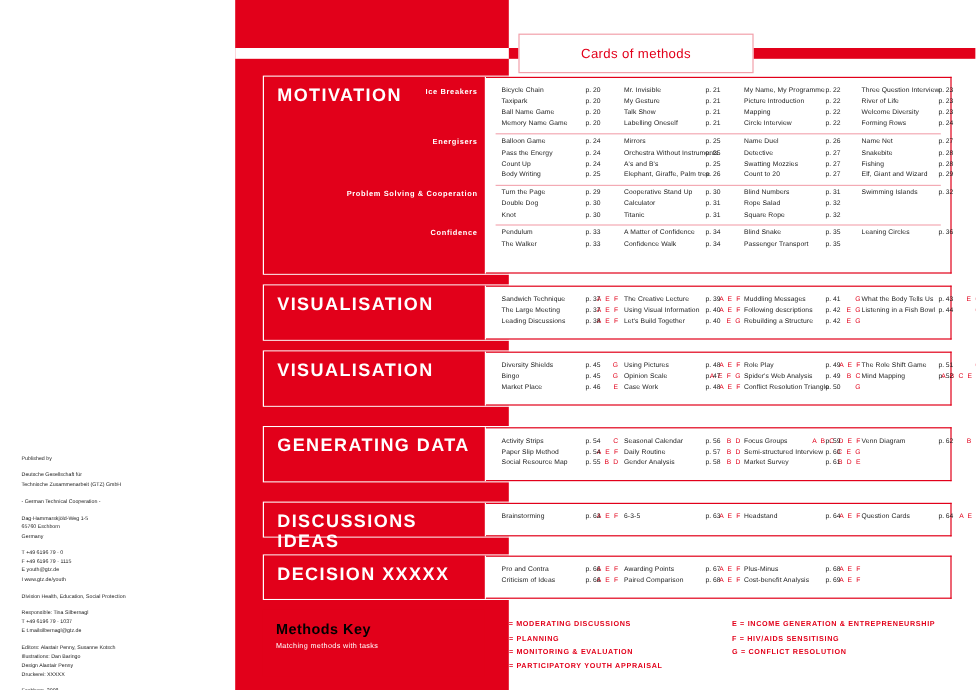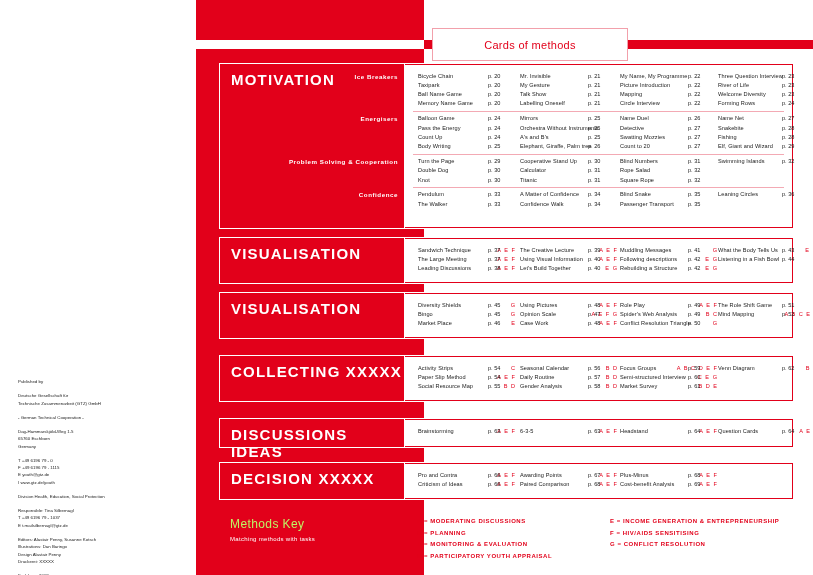--- a/index.html
+++ b/index.html
@@ -85,22 +85,22 @@
   .pg {
     position: absolute; font-size: 5.6px; color: #1a1a1a; white-space: nowrap;
   }
 
   
   .key-red {
     position: absolute; left: 219px; top: 508px; width: 185px; height: 56px;
     background: #e2001a;
   }
   .key-title {
-    position: absolute; left: 11px; top: 9px; color: #bef264;
-    font-size: 12px; font-weight: normal; letter-spacing: .4px;
+    position: absolute; left: 11px; top: 9px; color: #000000;
+    font-size: 12px; font-weight: bold; letter-spacing: .4px;
   }
   .key-sub {
     position: absolute; left: 11px; top: 28px; color: #fff;
     font-size: 6px; letter-spacing: .3px;
   }
   .key-col { position: absolute; font-size: 6px; color: #e2001a; letter-spacing: .55px; }
   .key-col div { margin-bottom: 5.5px; font-weight: bold; }
 
   
   .imprint {
@@ -310,21 +310,21 @@
           <div class="entry" style="left: 115px; top: 26.1px;">Case Work</div>
           <div class="code" style="left: 167px; width: 46px; top: 26.1px;">A E F</div>
           <div class="pg" style="left: 183px; top: 26.1px;">p. 48</div>
           <div class="entry" style="left: 215px; top: 26.1px;">Conflict Resolution Triangle</div>
           <div class="code" style="left: 267px; width: 46px; top: 26.1px;">G</div>
           <div class="pg" style="left: 283px; top: 26.1px;">p. 50</div>
         </div>
       </div>
       <div class="section" style="top: 355px; width: 575px; height: 47px;">
         <div class="redpart">
-          <div class="sec-title">COLLECTING XXXXX</div>
+          <div class="sec-title">GENERATING DATA</div>
         </div>
         <div class="whitepart">
           <div class="entry" style="left: 13px; top: 7.5px;">Activity Strips</div>
           <div class="code" style="left: 65px; width: 46px; top: 7.5px;">C</div>
           <div class="pg" style="left: 83px; top: 7.5px;">p. 54</div>
           <div class="entry" style="left: 115px; top: 7.5px;">Seasonal Calendar</div>
           <div class="code" style="left: 167px; width: 46px; top: 7.5px;">B D</div>
           <div class="pg" style="left: 183px; top: 7.5px;">p. 56</div>
           <div class="entry" style="left: 215px; top: 7.5px;">Focus Groups</div>
           <div class="code" style="left: 267px; width: 46px; top: 7.5px;">A B C D E F</div>

